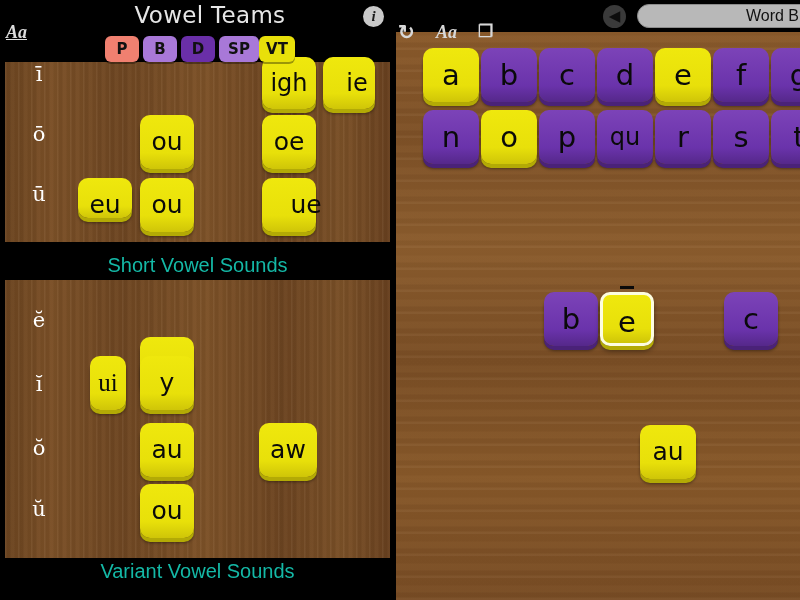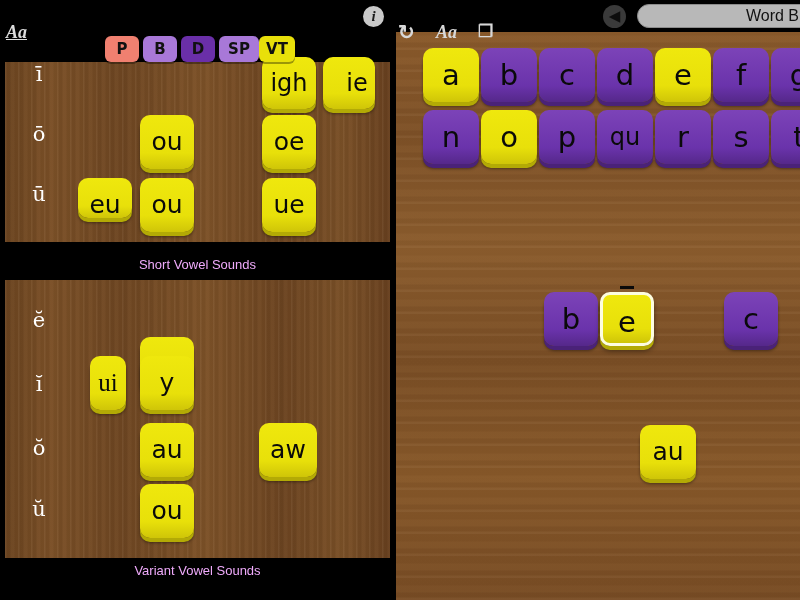--- a/index.html
+++ b/index.html
@@ -137,22 +137,22 @@
         rgba(255,255,255,0.02) 6px, rgba(255,255,255,0.02) 9px,
         rgba(0,0,0,0.03) 10px, rgba(0,0,0,0.03) 13px),
       linear-gradient(90deg, #6b4420 0%, #7b5027 12%, #6e4622 30%,
                              #7d5228 52%, #6c4421 72%, #7a5027 88%, #68401f 100%);
   }
   .panel-label {
     position: absolute;
     left: 0; width: 395px;
     height: 26px; line-height: 26px;
     text-align: center;
-    color: #f0abfc;
-    font-size: 13px;
+    color: #14b8a6;
+    font-size: 20px;
     background: #000;
     font-family: "Liberation Sans", sans-serif;
   }
   .row-label {
     position: absolute;
     color: #fff;
     font-size: 21px;
     font-family: "DejaVu Serif", serif;
     text-align: center;
     width: 34px;
@@ -215,20 +215,21 @@
 </style>
 </head>
 <body>
 
 <div id="app">
 
   <div id="board"></div>
 
   <div id="toolbar">
     <div class="tb-icon" id="aa-left">Aa</div>
+    <div id="app-title">Vowel Teams</div>
     <div id="info-btn">i</div>
     <div class="tb-icon" id="refresh-btn">↻</div>
     <div class="tb-icon" id="aa-right">Aa</div>
     <div class="tb-icon" id="layers-btn">❐</div>
     <div id="back-btn">◀</div>
     <div id="word-field" title="Word Bank">Word B</div>
   </div>
 
   <div id="cat-bar">
       <div class="cat-btn" style="left: 105px; width: 34px; background: rgb(240, 128, 112);">P</div>
@@ -255,21 +256,21 @@
       <div class="tile yellow" style="left: 262px; top: 115px; width: 54px; height: 54px; font-size: 25px; line-height: 54px;">
         <span class="glyph" style="line-height: 54px;">oe</span>
       </div>
       <div class="tile yellow" style="left: 78px; top: 178px; width: 54px; height: 40px; font-size: 25px; line-height: 54px;">
         <span class="glyph" style="line-height: 54px;">eu</span>
       </div>
       <div class="tile yellow" style="left: 140px; top: 178px; width: 54px; height: 54px; font-size: 25px; line-height: 54px;">
         <span class="glyph" style="line-height: 54px;">ou</span>
       </div>
       <div class="tile yellow" style="left: 262px; top: 178px; width: 54px; height: 54px; font-size: 25px; line-height: 54px;">
-        <span class="glyph" style="line-height: 54px;">ue</span>
+        <span class="glyph" style="line-height: 54px; margin-left: 17px;">ue</span>
       </div>
       <div class="panel-label" style="top: 252px;">Short Vowel Sounds</div>
       <div class="panel" style="top: 280px; height: 278px;"></div>
       <div class="row-label" style="left: 22px; top: 308px;">ĕ</div>
       <div class="row-label" style="left: 22px; top: 372px;">ĭ</div>
       <div class="row-label" style="left: 22px; top: 436px;">ŏ</div>
       <div class="row-label" style="left: 22px; top: 497px;">ŭ</div>
       <div class="tile yellow" style="left: 140px; top: 297px; width: 54px; height: 54px; font-size: 25px; line-height: 54px; margin-top: 40px;">
         <span class="glyph" style="line-height: 54px;">ea</span>
       </div>

